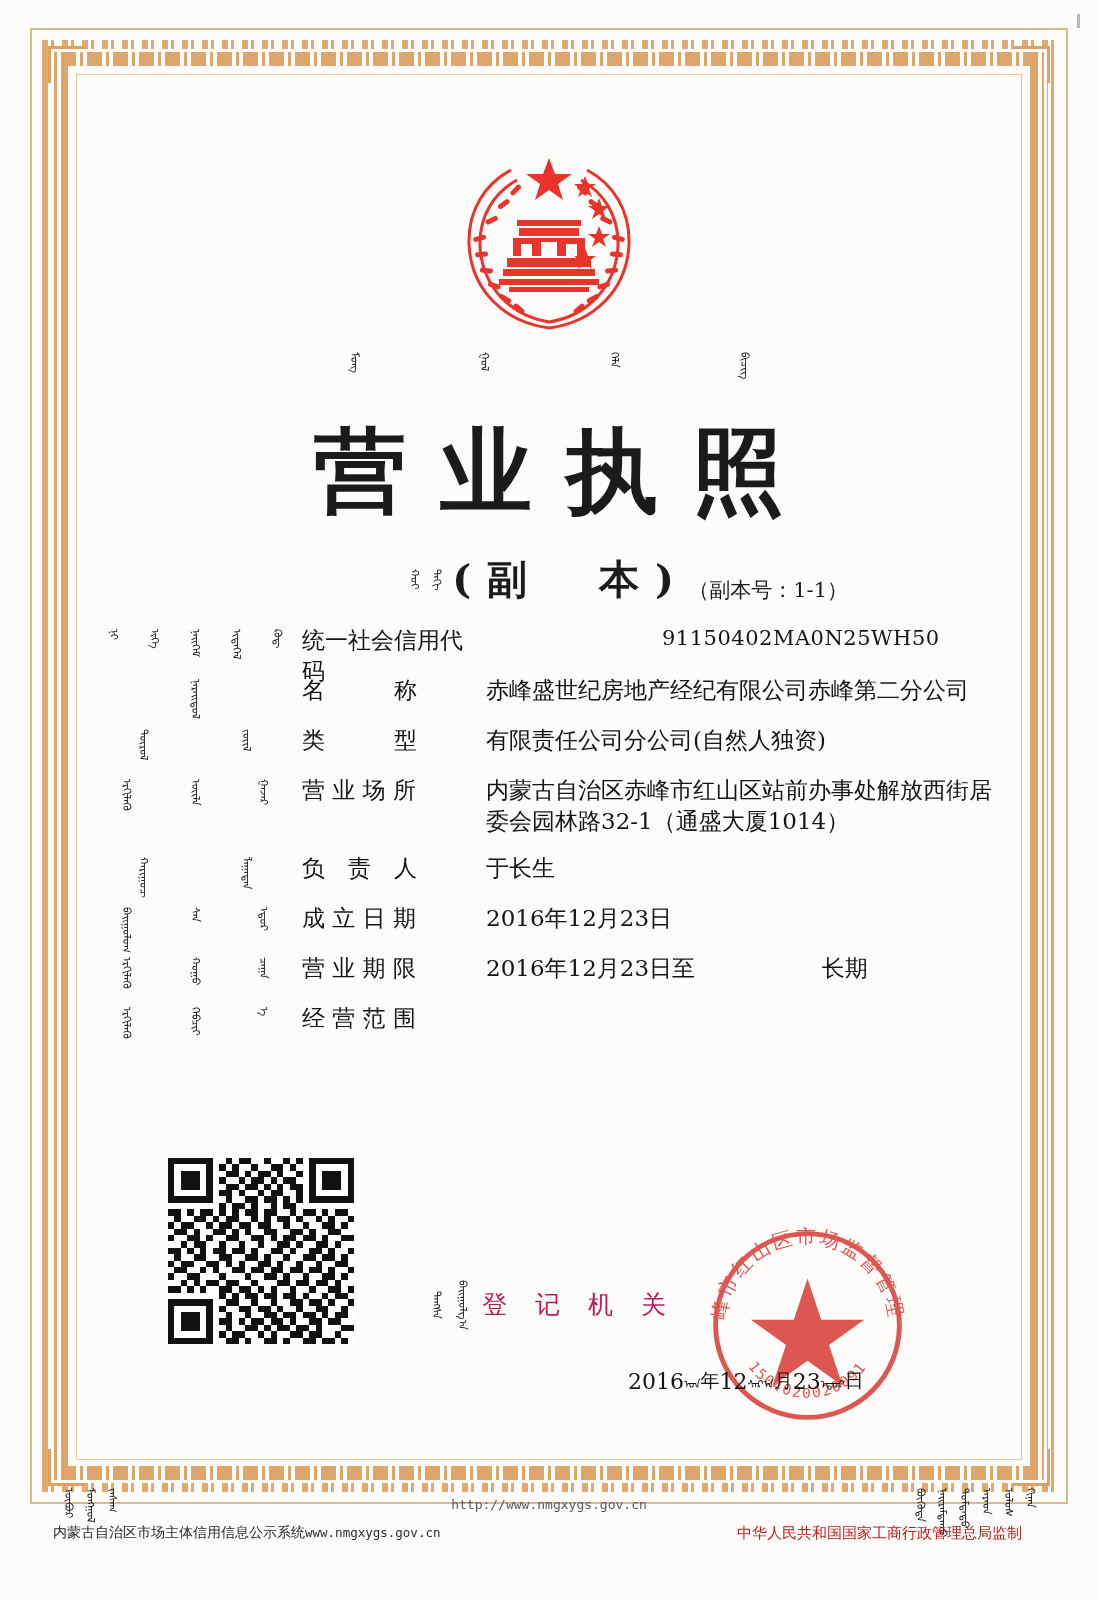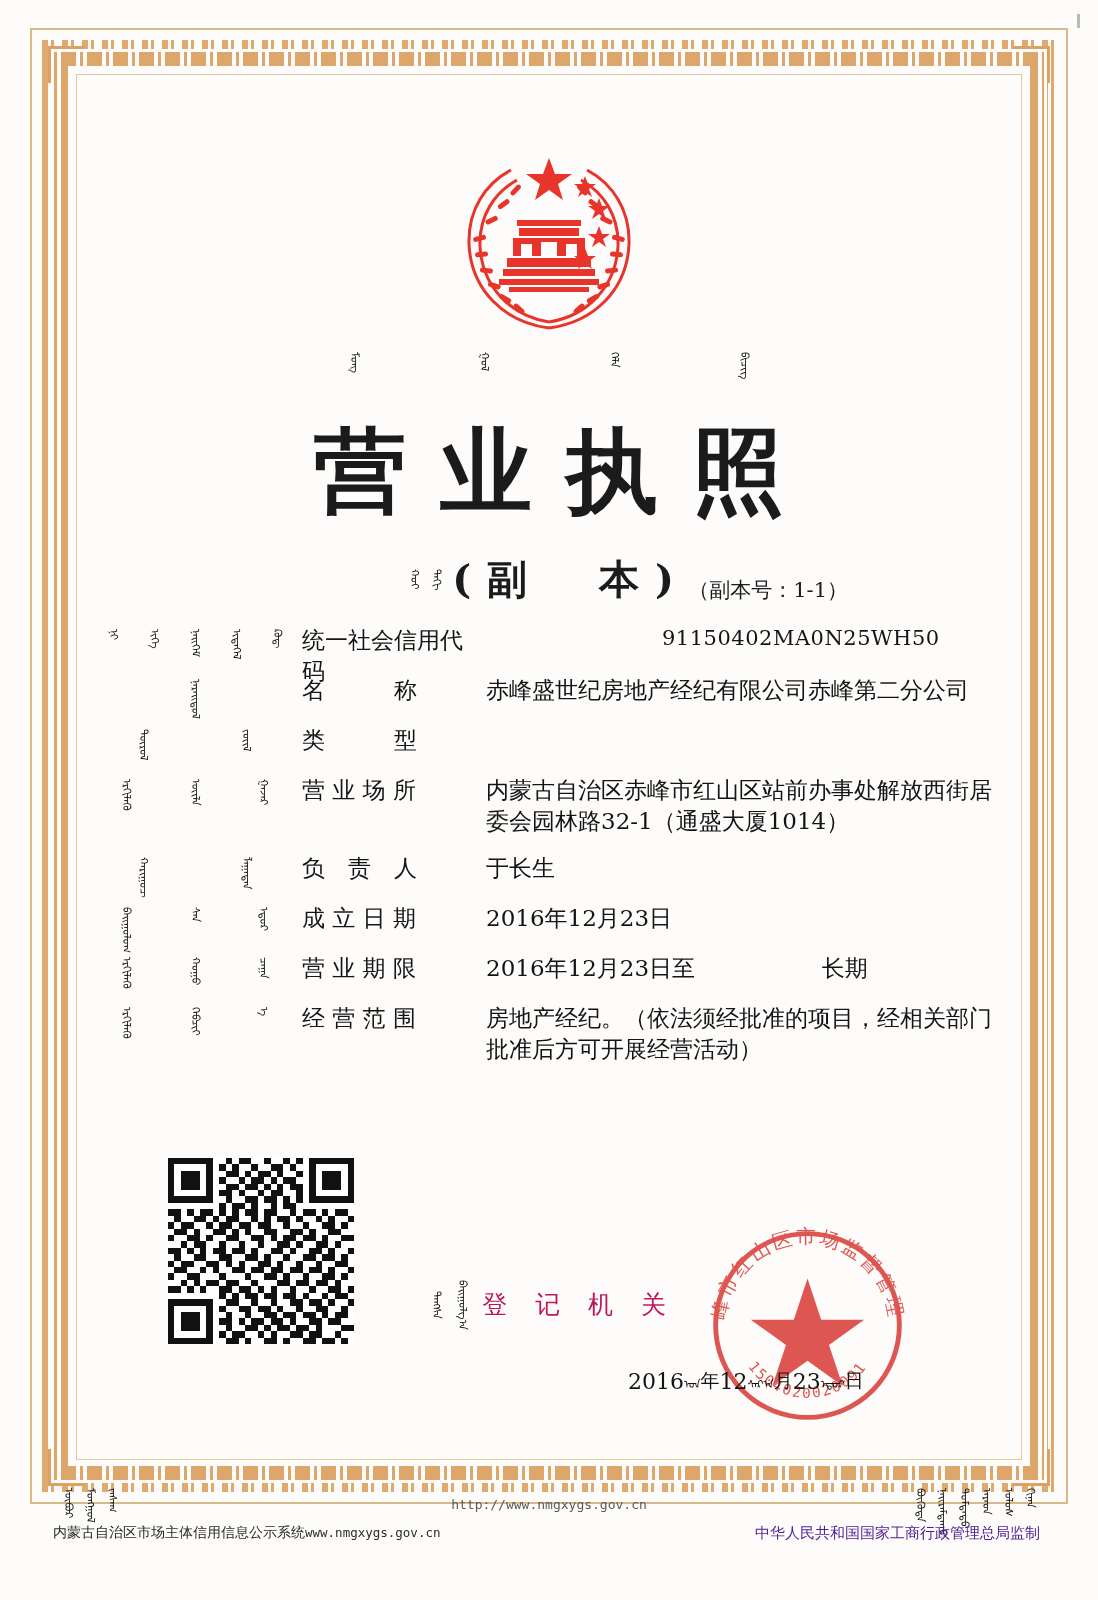--- a/index.html
+++ b/index.html
@@ -296,25 +296,25 @@
     font-size: 14px;
     font-family: "DejaVu Serif", serif;
     color: #2a2a2a;
   }
   .footer-left .url {
     font-family: "DejaVu Sans Mono", monospace;
     font-size: 12.5px;
   }
   .footer-right {
     position: absolute;
-    right: 58px;
+    right: 76px;
     top: 1524px;
     font-size: 15px;
     font-family: "DejaVu Serif", serif;
-    color: #4c1d95;
+    color: #b91c1c;
   }
   .edge-mark {
     position: absolute;
     right: 18px;
     top: 14px;
     width: 3px;
     height: 14px;
     background: #b9b9b9;
   }
 </style>
@@ -424,20 +424,21 @@
       <div class="f-label">名　　　称</div>
       <div class="f-value">赤峰盛世纪房地产经纪有限公司赤峰第二分公司</div>
     </div>
 
     <div class="field-row">
       <div class="f-mong">
         <span class="mong-vert">ᠲᠦᠷᠦᠯ</span>
           <span class="mong-vert">ᠵᠦᠢᠯ</span>
       </div>
       <div class="f-label">类　　　型</div>
+      <div class="f-value">有限责任公司分公司(自然人独资)</div>
     </div>
 
     <div class="field-row" style="min-height:74px">
       <div class="f-mong">
         <span class="mong-vert">ᠡᠷᠬᠢᠯᠡᠬᠦ</span>
           <span class="mong-vert">ᠦᠢᠯᠡ</span>
         <span class="mong-vert">ᠭᠠᠵᠠᠷ</span>
       </div>
       <div class="f-label">营 业 场 所</div>
       <div class="f-value">内蒙古自治区赤峰市红山区站前办事处解放西街居委会园林路32-1（通盛大厦1014）</div>
@@ -476,21 +477,20 @@
       </div>
     </div>
 
     <div class="field-row" style="min-height:74px">
       <div class="f-mong">
         <span class="mong-vert">ᠡᠷᠬᠢᠯᠡᠬᠦ</span>
           <span class="mong-vert">ᠬᠡᠪᠴᠢᠶ</span>
         <span class="mong-vert">ᠡ</span>
       </div>
       <div class="f-label">经 营 范 围</div>
-      <div class="f-value">房地产经纪。（依法须经批准的项目，经相关部门批准后方可开展经营活动）</div>
     </div>
 
   </div>
 
   <svg class="qr" viewBox="0 0 29 29" shape-rendering="crispEdges">
     <rect width="29" height="29" fill="#fff"></rect>
     <g fill="#111">
       <path d="M0 0h7v1H0zM0 1h1v1H0zM6 1h1v1H6zM0 2h1v1H0zM2 2h3v1H2zM6 2h1v1H6zM0 3h1v1H0zM2 3h3v1H2zM6 3h1v1H6zM0 4h1v1H0zM2 4h3v1H2zM6 4h1v1H6zM0 5h1v1H0zM6 5h1v1H6zM0 6h7v1H0z"></path>
       <path d="M22 0h7v1h-7zM22 1h1v1h-1zM28 1h1v1h-1zM22 2h1v1h-1zM24 2h3v1h-3zM28 2h1v1h-1zM22 3h1v1h-1zM24 3h3v1h-3zM28 3h1v1h-1zM22 4h1v1h-1zM24 4h3v1h-3zM28 4h1v1h-1zM22 5h1v1h-1zM28 5h1v1h-1zM22 6h7v1h-7z"></path>
       <path d="M0 22h7v1H0zM0 23h1v1H0zM6 23h1v1H6zM0 24h1v1H0zM2 24h3v1H2zM6 24h1v1H6zM0 25h1v1H0zM2 25h3v1H2zM6 25h1v1H6zM0 26h1v1H0zM2 26h3v1H2zM6 26h1v1H6zM0 27h1v1H0zM6 27h1v1H6zM0 28h7v1H0z"></path>

